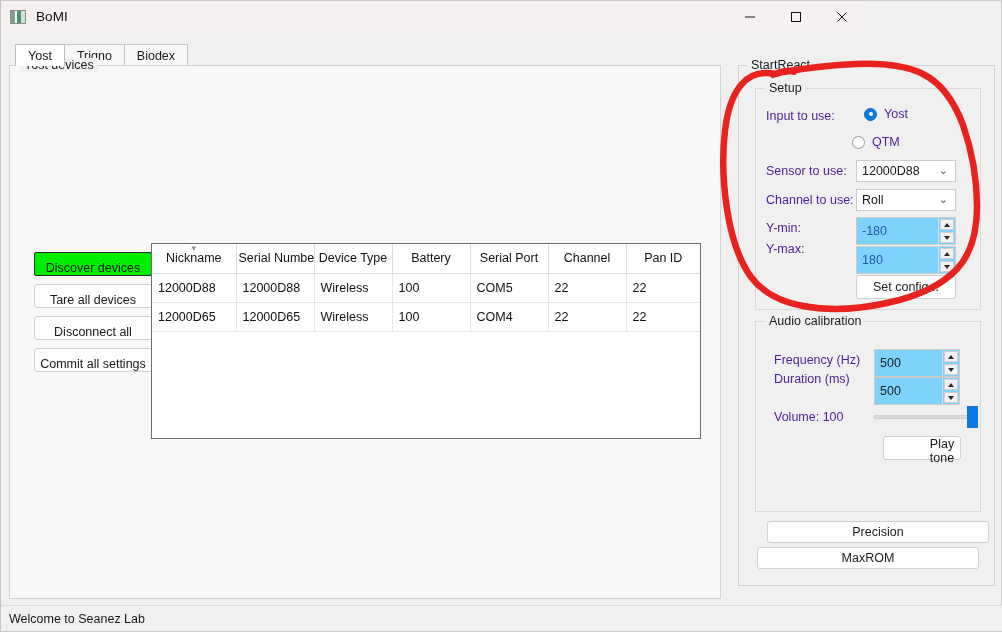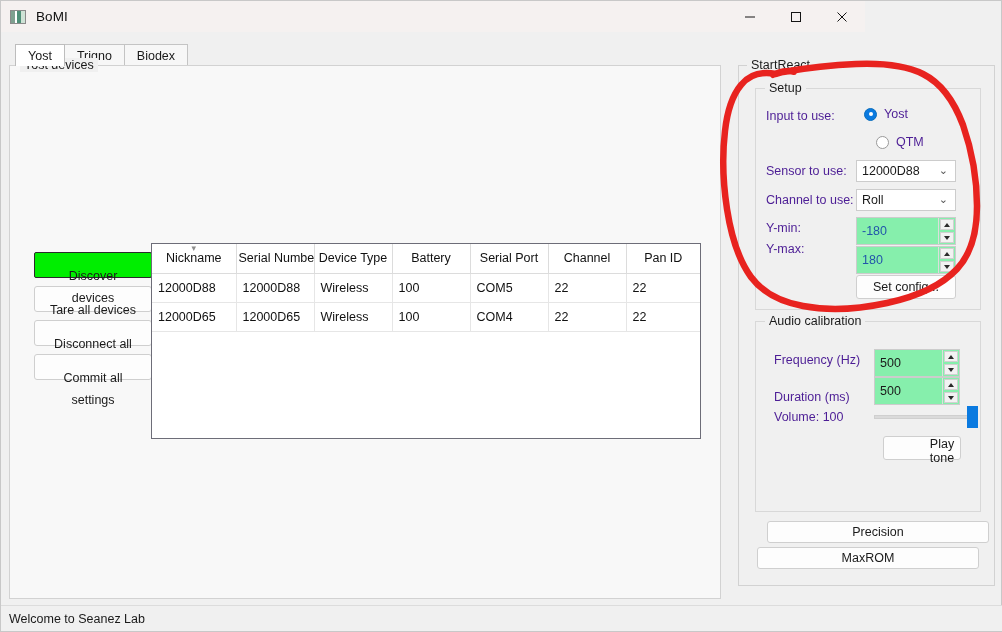--- a/index.html
+++ b/index.html
@@ -100,21 +100,21 @@
     width: 118px; height: 24px;
     margin-bottom: 8px;
     background: #fdfdfd;
     border: 1px solid #cfcfcf;
     border-radius: 3px;
     font-family: "Liberation Sans", sans-serif;
     font-size: 12.5px;
     color: #1a1a1a;
     text-align: center;
     line-height: 22px;
-    padding: 12px;
+    padding: 4px;
   }
   .lbtn.primary {
     background: #00ee00;
     border: 1px solid #2b2b2b;
     border-radius: 2px;
   }
 
   
   #table-wrap {
     position: absolute; left: 141px; top: 177px;
@@ -226,21 +226,21 @@
   .combo .chev {
     position: absolute; right: 7px; top: 50%;
     transform: translateY(-55%);
     color: #555; font-size: 11px;
   }
 
   
   .spin {
     height: 28px;
     border: 1px solid #ccc;
-    background: #86efac;
+    background: #7dd3fc;
     display: flex; align-items: stretch;
     position: relative;
   }
   .spin .sval {
     flex: 1; display: flex; align-items: center;
     padding-left: 5px; font-size: 12.5px;
   }
   .spin .sval.blue { color: #2255aa; }
   .spin .sbtns {
     width: 17px; border-left: 1px solid #ddd;
@@ -394,21 +394,21 @@
 
       <div class="frow" style="left:10px; top:20px;">
         <span class="flabel">Input to use:</span>
       </div>
 
       <div class="frow" style="left:108px; top:18px;">
         <span class="radio-outer on"></span>
         <span class="flabel" style="margin-left:7px">Yost</span>
       </div>
 
-      <div class="frow" style="left:120px; top:46px;align-items:center;">
+      <div class="frow" style="left:96px; top:46px;align-items:center;">
         <span class="radio-outer"></span>
         <span class="flabel" style="margin-left:7px">QTM</span>
       </div>
 
       <div class="frow" style="left:10px; top:75px;">
         <span class="flabel">Sensor to use:</span>
       </div>
       <div class="combo" style="position:absolute; left:100px; top:71px; width:100px;">
         <span>12000D88</span>
         <span class="chev">⌄</span>
@@ -466,21 +466,21 @@
         <span class="sbtns">
           <span class="sbtn">
               <span class="tri-up"></span>
             </span>
           <span class="sbtn">
               <span class="tri-dn"></span>
             </span>
         </span>
       </div>
 
-      <div class="frow" style="left:18px; top:68px;">
+      <div class="frow" style="left:18px; top:50px;">
         <span class="flabel">Duration (ms)</span>
       </div>
       <div class="spin" style="position:absolute; left:118px; top:55px; width:86px;">
         <span class="sval">500</span>
         <span class="sbtns">
           <span class="sbtn">
               <span class="tri-up"></span>
             </span>
           <span class="sbtn">
               <span class="tri-dn"></span>

